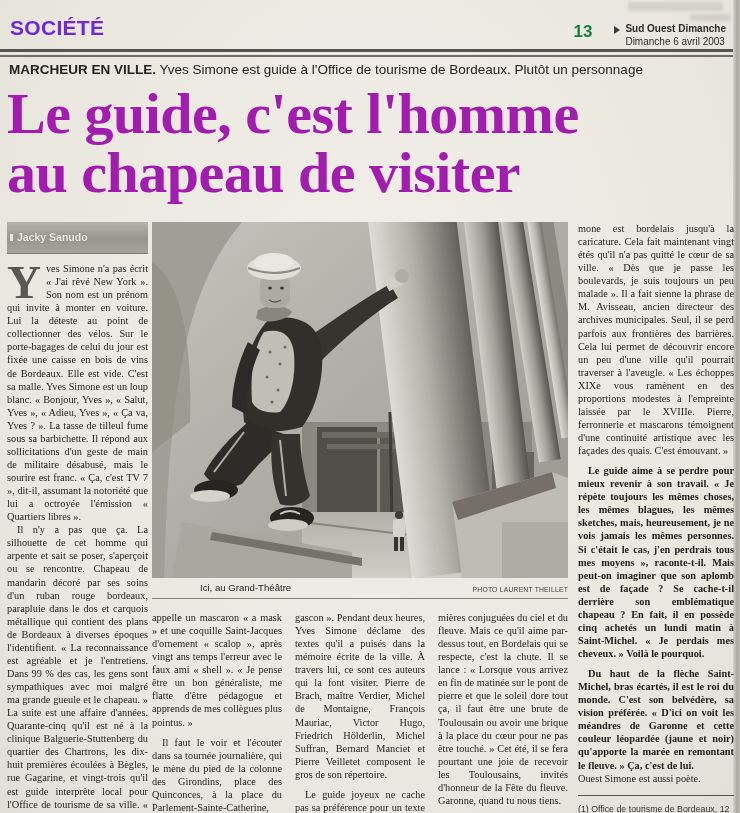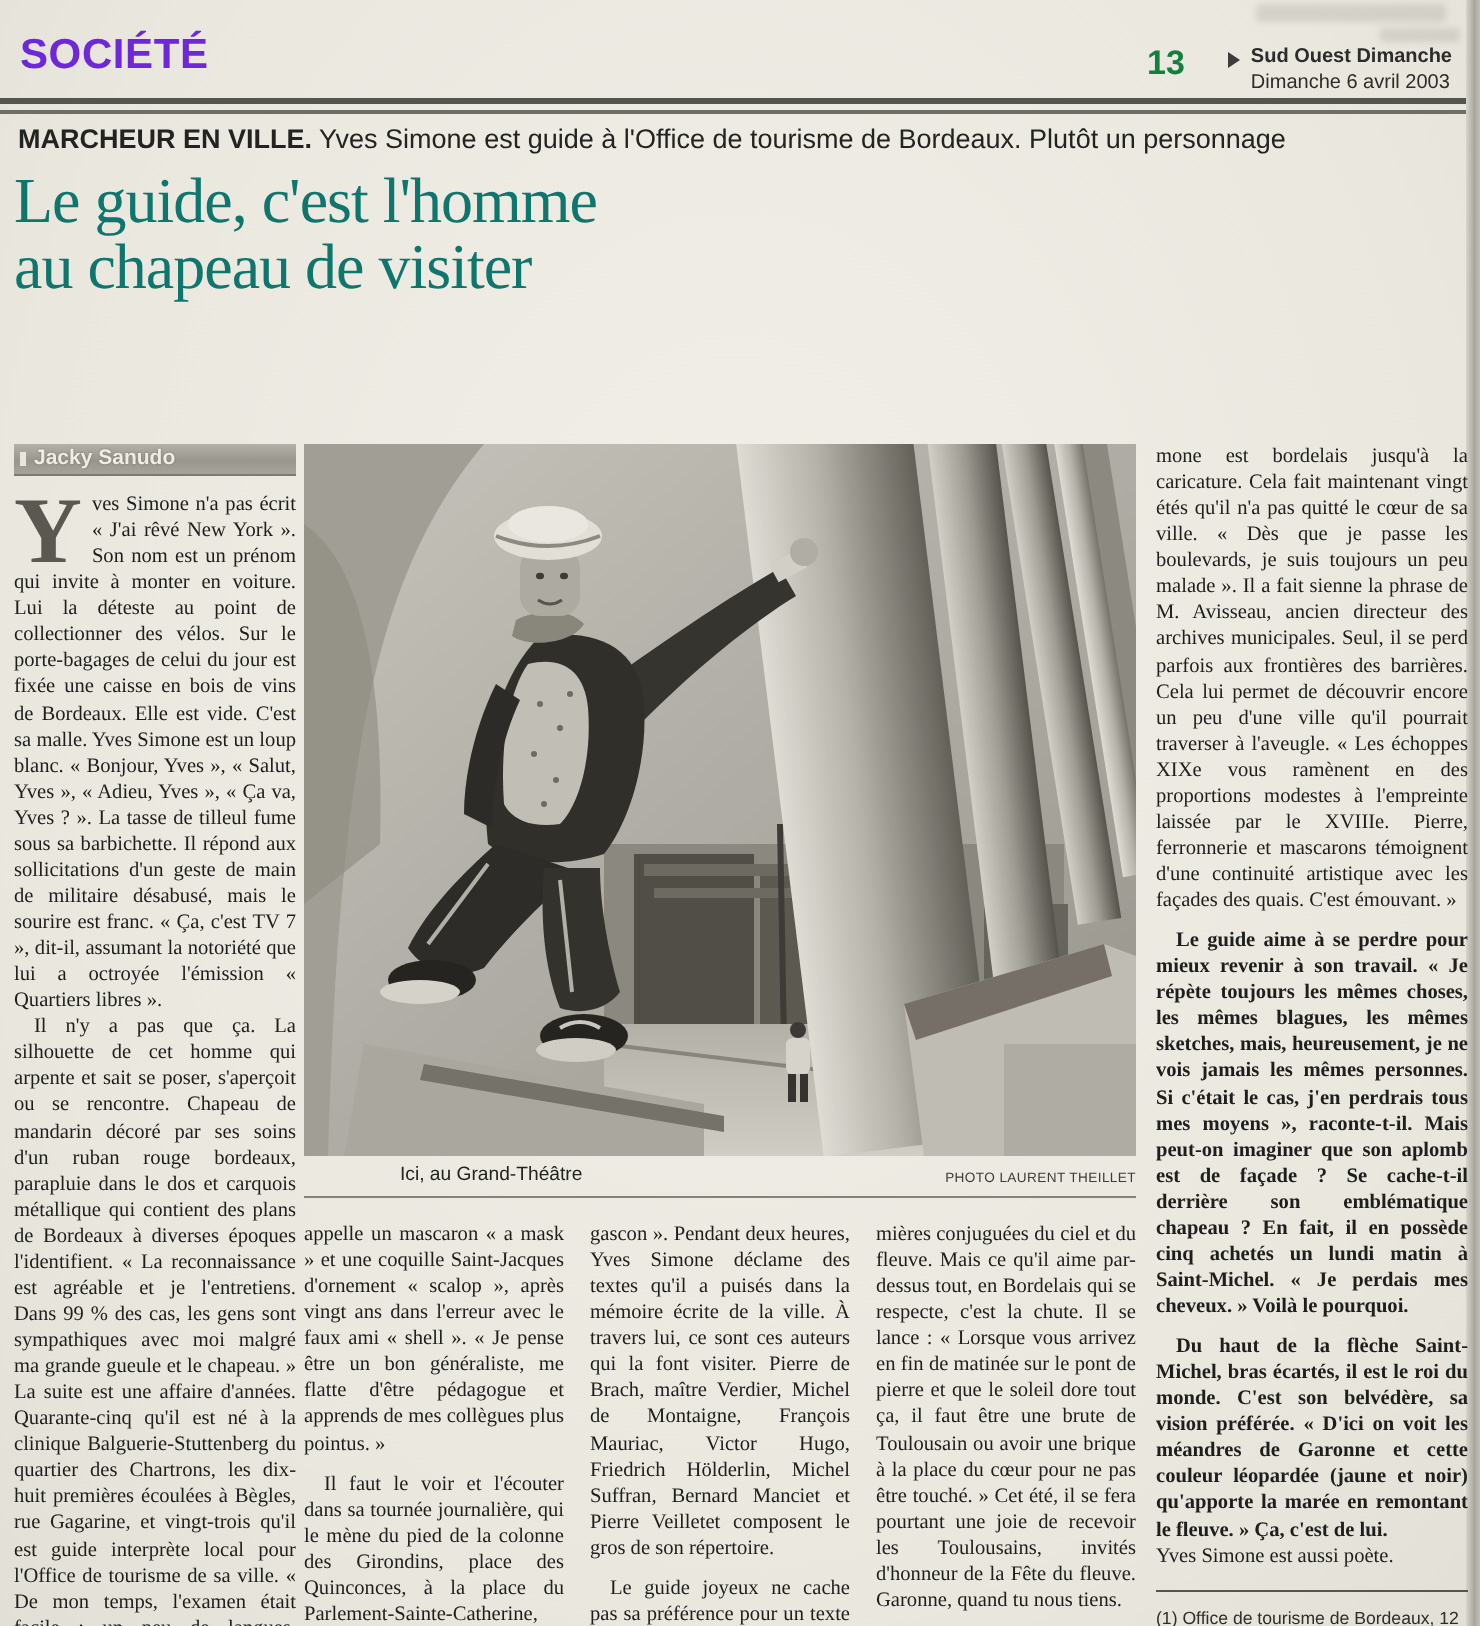--- a/index.html
+++ b/index.html
@@ -26,33 +26,33 @@
   .mast-name{font-weight:700;}
   .rule-double{position:absolute;top:49px;left:0;width:733px;}
   .rule-a{height:3px;background:#55554f;}
   .rule-b{height:2px;background:transparent;border-bottom:2px solid #6e6e66;margin-top:1px;}
 
   
   .kicker{position:absolute;top:62px;left:9px;width:672px;
     font-family:"Liberation Sans",sans-serif;font-size:13.5px;color:#232321;}
   .kicker b{font-weight:700;}
   .headline{position:absolute;top:84px;left:7px;width:726px;
-    font-weight:400;font-size:32px;line-height:1.02;color:#0f766e;letter-spacing:-.5px;}
+    font-weight:700;font-size:58px;line-height:1.02;color:#a21caf;letter-spacing:-.5px;}
 
   
   .content{position:absolute;top:222px;left:0;width:740px;height:591px;}
   .col{position:absolute;top:0;text-align:justify;font-size:10.3px;line-height:1.27;
     color:#1e1e1c;overflow:hidden;}
   .col p{margin:0;}
   .col p.ind{text-indent:10px;}
   .col p.gap{margin-top:7px;font-weight:bold;}
   .col1{left:7px;width:141px;height:591px;}
   .col5{left:578px;width:156px;height:591px;}
 
-  .byline-bar{height:15px;margin-bottom:9px;position:relative;
+  .byline-bar{height:31px;margin-bottom:9px;position:relative;
     background:linear-gradient(to bottom,#b3b1a8,#98968d 55%,#a5a39a);
     box-shadow:0 1px 0 #7c7a72;display:flex;align-items:center;}
   .byline-tick{width:3px;height:7px;background:#e8e6dd;margin:0 4px 0 3px;}
   .byline-name{font-family:"Liberation Sans",sans-serif;font-weight:700;font-size:10.5px;
     color:#efede4;text-shadow:0 0 1px #6f6d65;}
 
   .dropcap{float:left;font-weight:700;font-size:47px;line-height:37px;
     padding:2px 5px 0 0;color:#5a5850;}
 
   
@@ -226,35 +226,35 @@
 
   <div class="caption">
     <div class="cap-row2">
       <span>Ici, au Grand-Théâtre</span>
       <span class="cap-credit">PHOTO LAURENT THEILLET</span>
     </div>
   </div>
 
   <div class="midcols">
     <div class="midcol">
-      <p>appelle un mascaron « a mask » et une coquille Saint-Jacques d'ornement « scalop », après vingt ans dans l'erreur avec le faux ami « shell ». « Je pense être un bon généraliste, me flatte d'être pédagogue et apprends de mes collègues plus pointus. »</p>
+      <p>appelle un mascaron « a mask » et une coquille Saint-Jacques d'ornement « scalop », après vingt ans temps l'erreur avec le faux ami « shell ». « Je pense être un bon généraliste, me flatte d'être pédagogue et apprends de mes collègues plus pointus. »</p>
       <p class="gap">Il faut le voir et l'écouter dans sa tournée journalière, qui le mène du pied de la colonne des Girondins, place des Quinconces, à la place du Parlement-Sainte-Catherine, pour comprendre son talent. Lui se revendique « bonimenteur, théâtral, folklorique et</p>
     </div>
     <div class="midcol">
       <p>gascon ». Pendant deux heures, Yves Simone déclame des textes qu'il a puisés dans la mémoire écrite de la ville. À travers lui, ce sont ces auteurs qui la font visiter. Pierre de Brach, maître Verdier, Michel de Montaigne, François Mauriac, Victor Hugo, Friedrich Hölderlin, Michel Suffran, Bernard Manciet et Pierre Veilletet composent le gros de son répertoire.</p>
       <p class="gap">Le guide joyeux ne cache pas sa préférence pour un texte de Pierre Veilletet qui éclaire les 240 immeubles XVIIIe des quais des lu-</p>
     </div>
     <div class="midcol">
       <p>mières conjuguées du ciel et du fleuve. Mais ce qu'il aime par-dessus tout, en Bordelais qui se respecte, c'est la chute. Il se lance : « Lorsque vous arrivez en fin de matinée sur le pont de pierre et que le soleil dore tout ça, il faut être une brute de Toulousain ou avoir une brique à la place du cœur pour ne pas être touché. » Cet été, il se fera pourtant une joie de recevoir les Toulousains, invités d'honneur de la Fête du fleuve. Garonne, quand tu nous tiens.</p>
 
     </div>
   </div>
 
   <div class="col col5">
     <p>mone est bordelais jusqu'à la caricature. Cela fait maintenant vingt étés qu'il n'a pas quitté le cœur de sa ville. « Dès que je passe les boulevards, je suis toujours un peu malade ». Il a fait sienne la phrase de M. Avisseau, ancien directeur des archives municipales. Seul, il se perd parfois aux frontières des barrières. Cela lui permet de découvrir encore un peu d'une ville qu'il pourrait traverser à l'aveugle. « Les échoppes XIXe vous ramènent en des proportions modestes à l'empreinte laissée par le XVIIIe. Pierre, ferronnerie et mascarons témoignent d'une continuité artistique avec les façades des quais. C'est émouvant. »</p>
     <p class="ind gap">Le guide aime à se perdre pour mieux revenir à son travail. « Je répète toujours les mêmes choses, les mêmes blagues, les mêmes sketches, mais, heureusement, je ne vois jamais les mêmes personnes. Si c'était le cas, j'en perdrais tous mes moyens », raconte-t-il. Mais peut-on imaginer que son aplomb est de façade ? Se cache-t-il derrière son emblématique chapeau ? En fait, il en possède cinq achetés un lundi matin à Saint-Michel. « Je perdais mes cheveux. » Voilà le pourquoi.</p>
     <p class="ind gap">Du haut de la flèche Saint-Michel, bras écartés, il est le roi du monde. C'est son belvédère, sa vision préférée. « D'ici on voit les méandres de Garonne et cette couleur léopardée (jaune et noir) qu'apporte la marée en remontant le fleuve. » Ça, c'est de lui.</p>
-    <p class="poet-line">Yves Simone est aussi poète.</p>
+    <p class="poet-line">Ouest Simone est aussi poète.</p>
     <div class="footnote-rule"></div>
     <div class="footnote">(1) Office de tourisme de Bordeaux, 12 cours du XXX-Juillet, 05.56.00.66.00. www.bordeaux-tourisme.com</div>
   </div>
 
 </div>
 
 </body></html>

